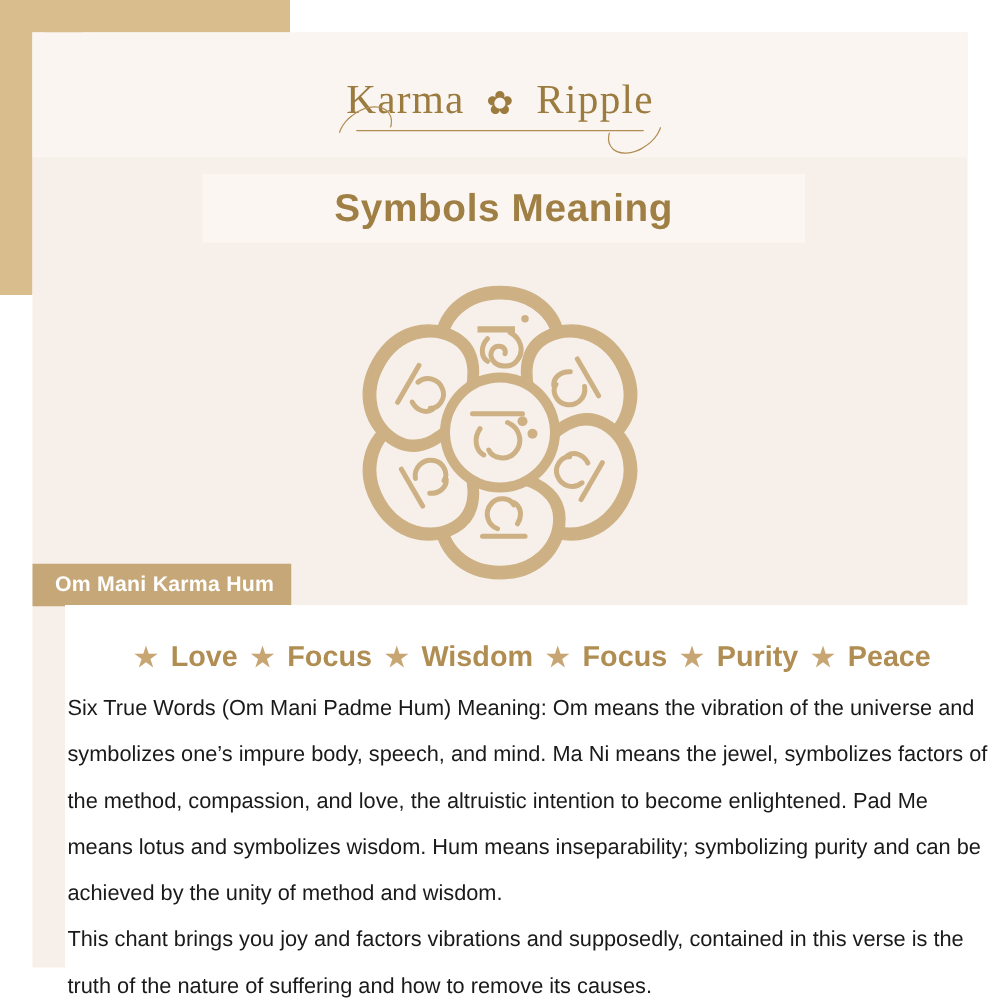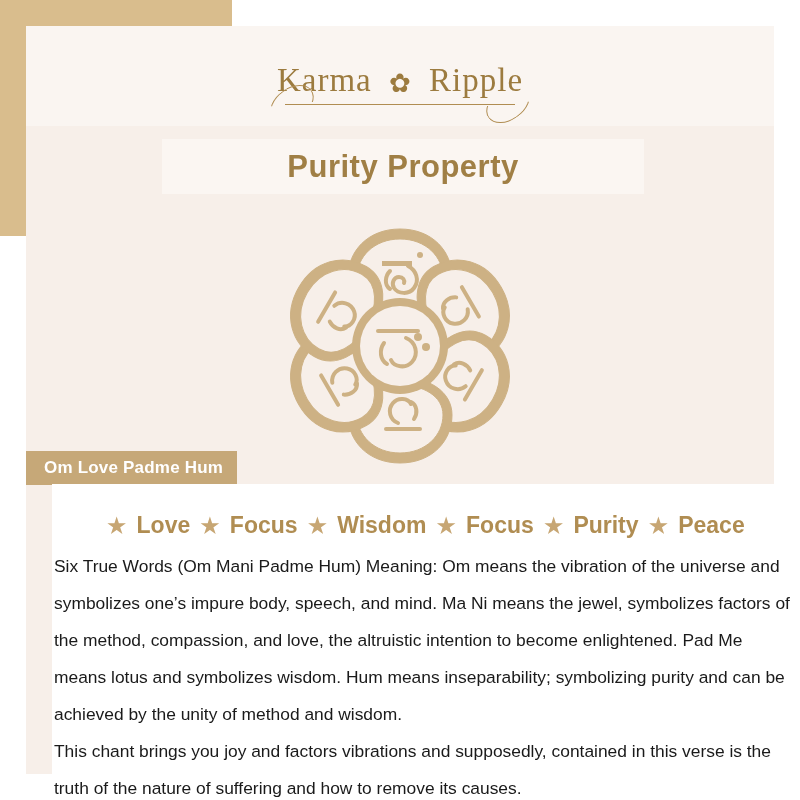--- a/index.html
+++ b/index.html
@@ -198,21 +198,21 @@
     <div class="brand">
       <span>Karma</span>
       <span class="lotus">✿</span>
       <span>Ripple</span>
     </div>
     <div class="brand-swirl-left"></div>
     <div class="brand-swirl-right"></div>
     <div class="brand-underline"></div>
 
     <div class="title-bar">
-      <span class="title">Purity Property</span>
+      <span class="title">Symbols Meaning</span>
     </div>
 
     <div class="mandala-wrap">
       <svg viewBox="0 0 300 270" width="300" height="270" aria-hidden="true">
         <g fill="#cdb184" stroke="#cdb184">
 
           <g>
 
             <path d="M150 18 C182 18 202 40 202 66 C202 90 178 104 150 104 C122 104 98 90 98 66 C98 40 118 18 150 18 Z" fill="#cdb184"></path>
             <path d="M150 28 C176 28 193 46 193 66 C193 85 173 96 150 96 C127 96 107 85 107 66 C107 46 124 28 150 28 Z" fill="#f7efe9"></path>
@@ -282,21 +282,21 @@
             <path d="M156 127 c10 4 13 16 6 24 c-6 7 -18 5 -21 -2"></path>
             <path d="M134 132 c-5 7 -4 17 3 21"></path>
           </g>
           <circle cx="168" cy="126" r="4" fill="#cdb184" stroke="none"></circle>
           <circle cx="176" cy="136" r="4" fill="#cdb184" stroke="none"></circle>
         </g>
       </svg>
     </div>
 
     <div class="label-tab">
-      <span>Om Love Padme Hum</span>
+      <span>Om Mani Karma Hum</span>
     </div>
 
     <div class="content">
 
       <div class="keywords">
         <span class="star">★</span>
         <span class="kw">Love</span>
         <span class="star">★</span>
         <span class="kw">Focus</span>
         <span class="star">★</span>

